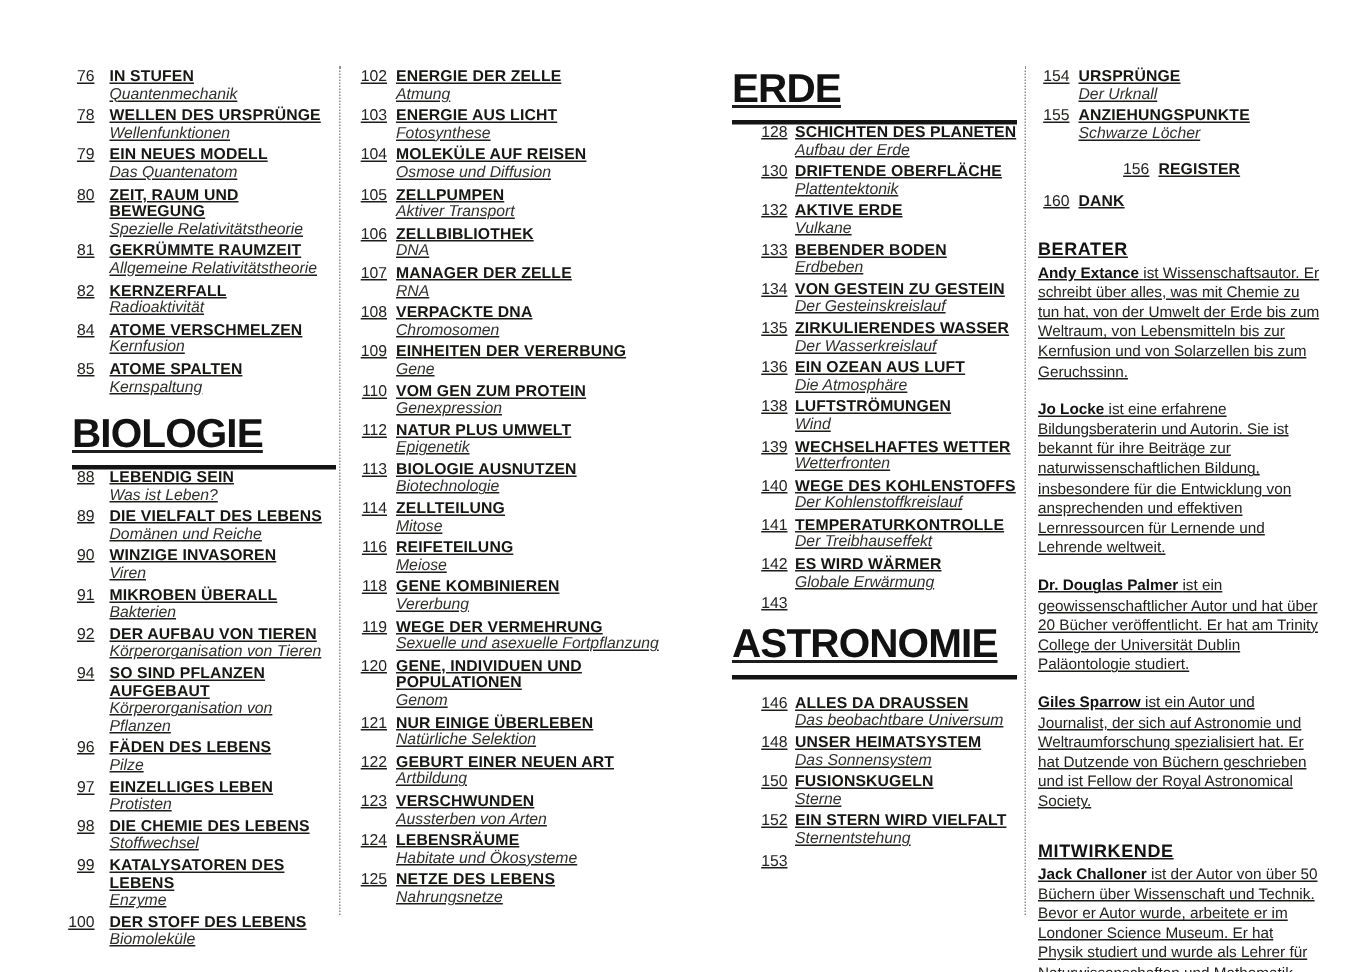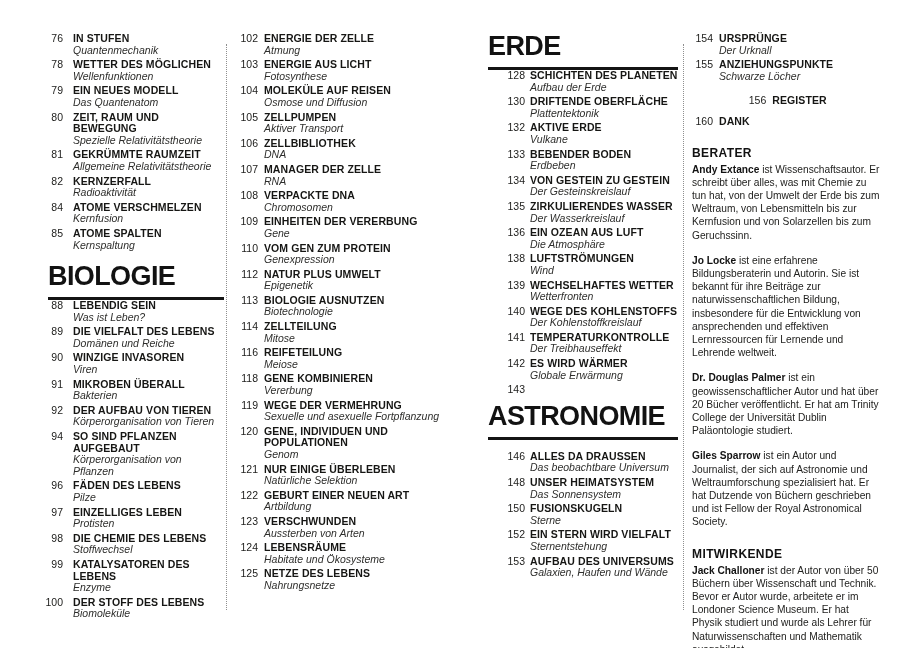--- a/index.html
+++ b/index.html
@@ -4,21 +4,21 @@
 <style>
   html,body{margin:0;padding:0;background:#ffffff;}
   .page{
     position:relative;
     width:913px;height:648px;
     background:#ffffff;
     font-family:"Liberation Sans", sans-serif;
     color:#1d1d1b;
     overflow:hidden;
   }
-  .toc-col{position:absolute;top:33px;}
+  .toc-col{position:absolute;top:46px;text-decoration:underline;}
   #col1{left:33px;width:191px;--numw:30px;--gap:10px;}
   #col2{left:237px;width:219px;--numw:21px;--gap:6px;}
   #col3{left:488px;width:190px;--numw:37px;--gap:5px;}
   #col4{left:692px;width:188px;--numw:21px;--gap:6px;}
   .sep{position:absolute;top:44px;height:566px;width:0;border-left:1px dotted #8f8f8f;}
   #sep1{left:226px;}
   #sep2{left:683px;}
 
   .section-heading{
     font-size:27px;font-weight:800;line-height:1;letter-spacing:-0.6px;
@@ -63,21 +63,21 @@
       <div class="toc-entry">
         <span class="toc-num">76</span>
         <span class="toc-body">
           <span class="toc-title">IN STUFEN</span>
           <span class="toc-sub">Quantenmechanik</span>
         </span>
       </div>
       <div class="toc-entry">
         <span class="toc-num">78</span>
         <span class="toc-body">
-          <span class="toc-title">WETTER DES MÖGLICHEN</span>
+          <span class="toc-title">WELLEN DES URSPRÜNGE</span>
           <span class="toc-sub">Wellenfunktionen</span>
         </span>
       </div>
       <div class="toc-entry">
         <span class="toc-num">79</span>
         <span class="toc-body">
           <span class="toc-title">EIN NEUES MODELL</span>
           <span class="toc-sub">Das Quantenatom</span>
         </span>
       </div>
@@ -458,24 +458,20 @@
       </div>
       <div class="toc-entry">
         <span class="toc-num">152</span>
         <span class="toc-body">
           <span class="toc-title">EIN STERN WIRD VIELFALT</span>
           <span class="toc-sub">Sternentstehung</span>
         </span>
       </div>
       <div class="toc-entry">
         <span class="toc-num">153</span>
-        <span class="toc-body">
-          <span class="toc-title">AUFBAU DES UNIVERSUMS</span>
-          <span class="toc-sub">Galaxien, Haufen und Wände</span>
-        </span>
       </div>
     </div>
   <div class="sep" id="sep2"></div>
   <div class="toc-col" id="col4">
       <div class="toc-entry">
         <span class="toc-num">154</span>
         <span class="toc-body">
           <span class="toc-title">URSPRÜNGE</span>
           <span class="toc-sub">Der Urknall</span>
         </span>

